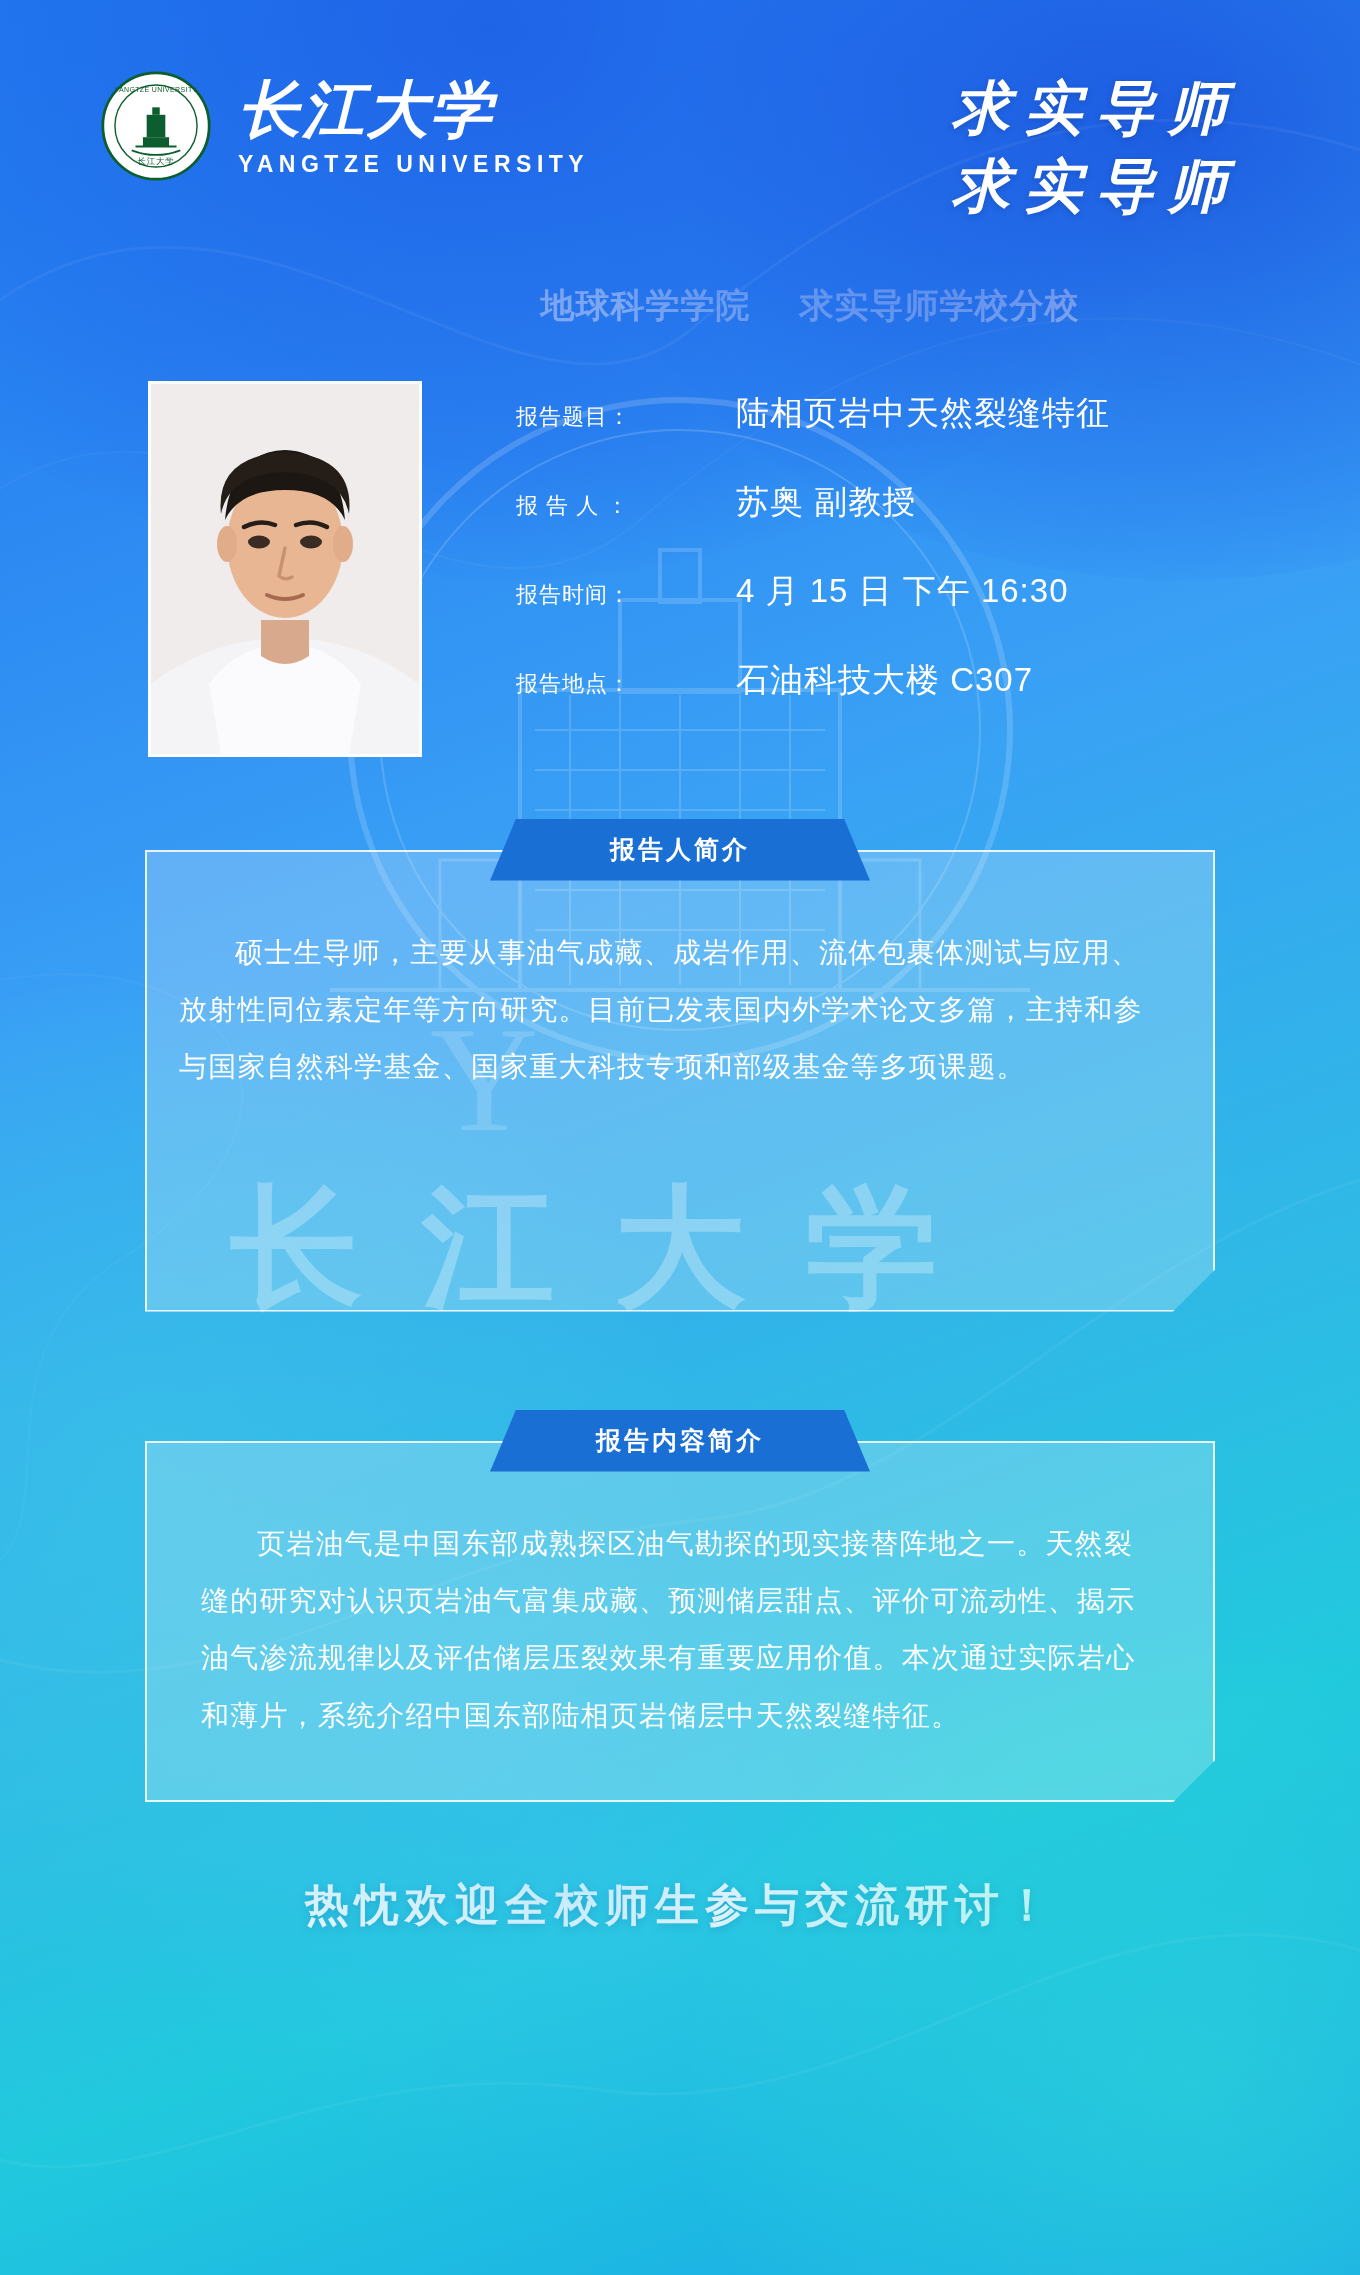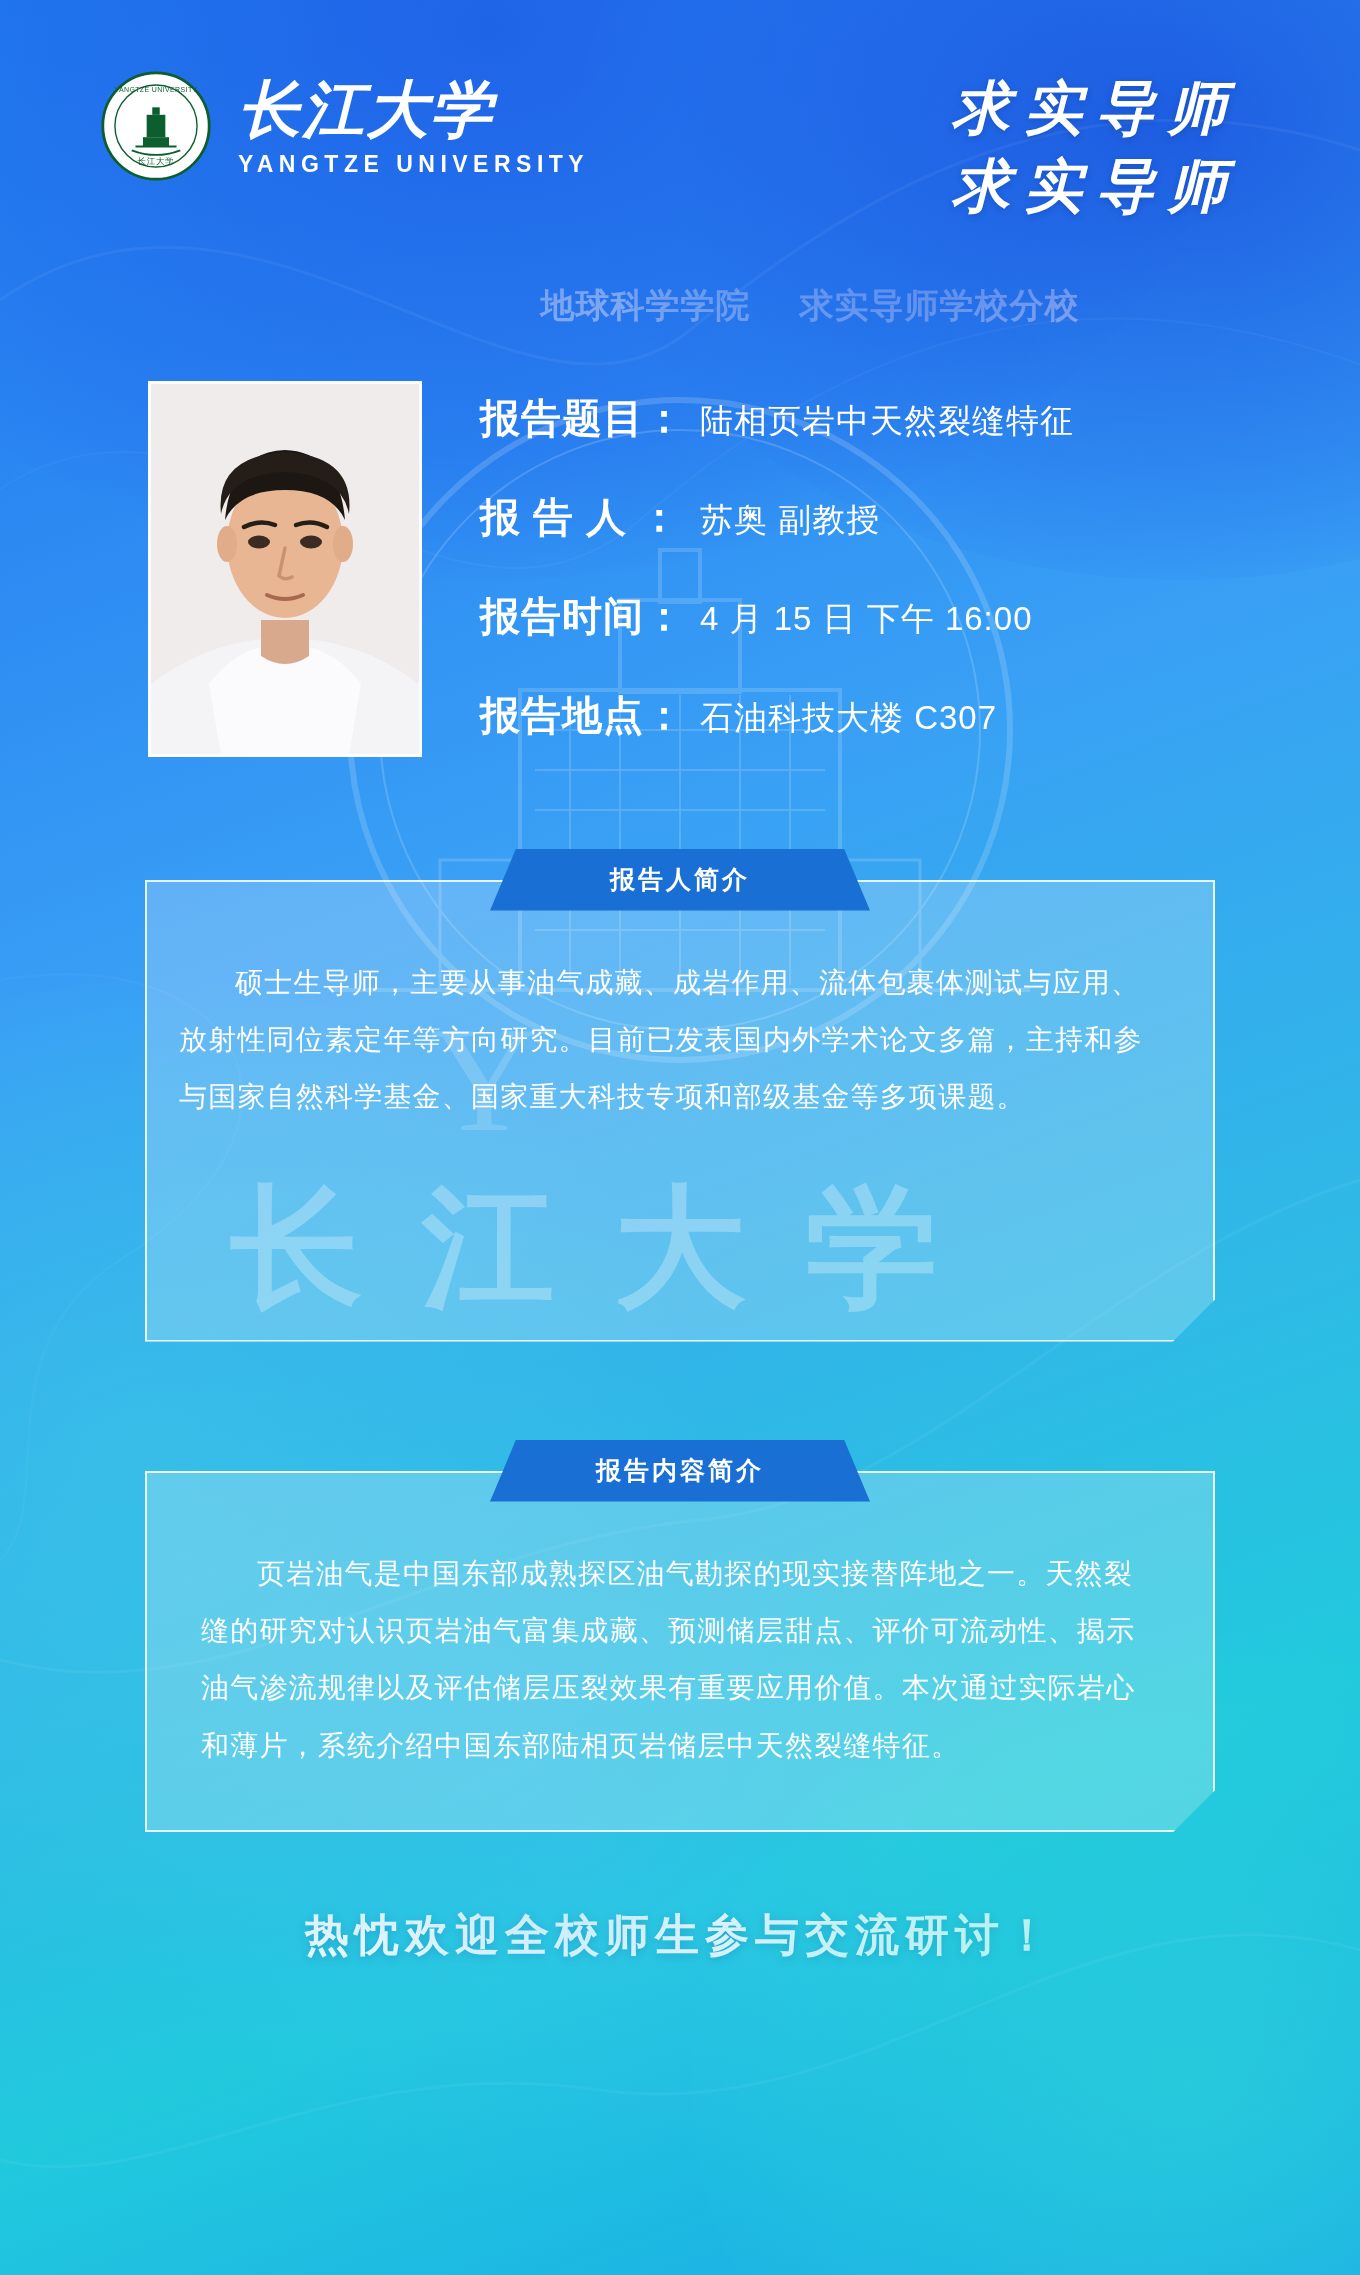--- a/index.html
+++ b/index.html
@@ -165,26 +165,27 @@
   .info-list {
     margin-left: 58px;
     padding-top: 10px;
   }
   .info-row {
     display: flex;
     align-items: baseline;
     margin-bottom: 44px;
   }
   .info-label {
-    font-size: 40px;
-    font-weight: 700;
+    font-size: 22px;
+    font-weight: 400;
     color: #ffffff;
     width: 220px;
     flex: none;
     letter-spacing: 1px;
+    margin-left: 36px;
   }
   .info-value {
     font-size: 33px;
     color: #ffffff;
     letter-spacing: 1px;
   }
 
   
   .card {
     position: relative;
@@ -339,21 +340,21 @@
       <div class="info-row">
         <div class="info-label">报告题目：</div>
         <div class="info-value">陆相页岩中天然裂缝特征</div>
       </div>
       <div class="info-row">
         <div class="info-label">报 告 人 ：</div>
         <div class="info-value">苏奥 副教授</div>
       </div>
       <div class="info-row">
         <div class="info-label">报告时间：</div>
-        <div class="info-value">4 月 15 日 下午 16:00</div>
+        <div class="info-value">4 月 15 日 下午 16:30</div>
       </div>
       <div class="info-row">
         <div class="info-label">报告地点：</div>
         <div class="info-value">石油科技大楼 C307</div>
       </div>
     </div>
   </div>
 
   <div class="card" id="intro-card">
     <div class="card-tab">报告人简介</div>

